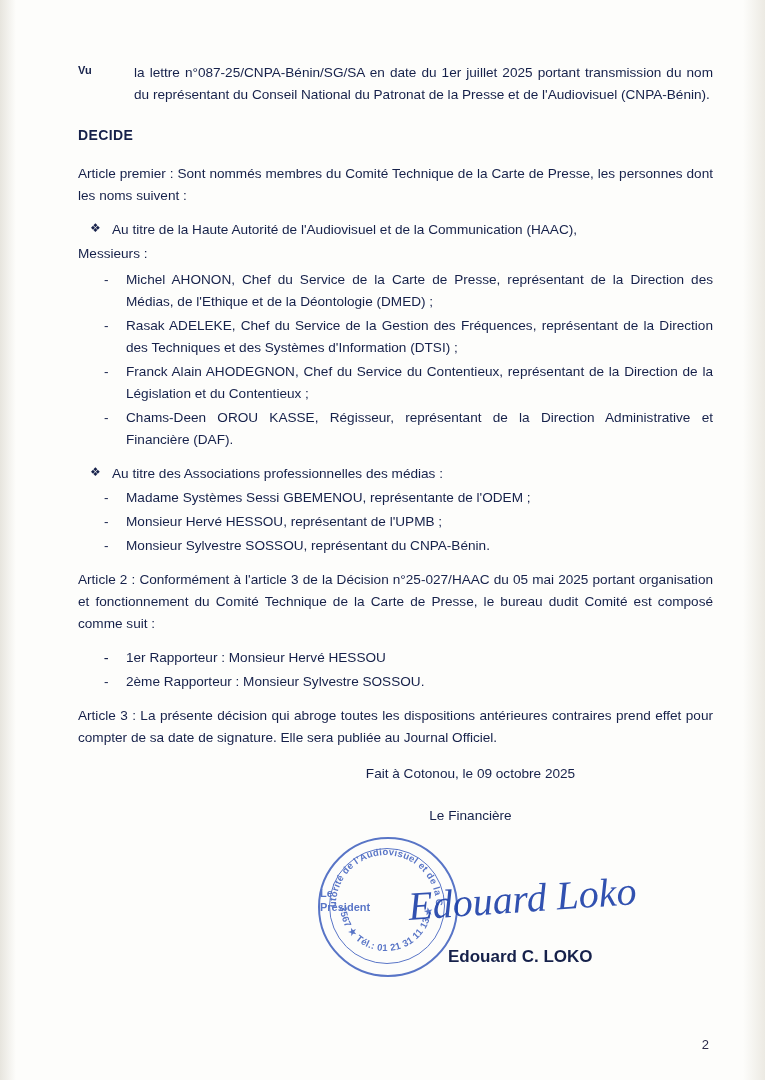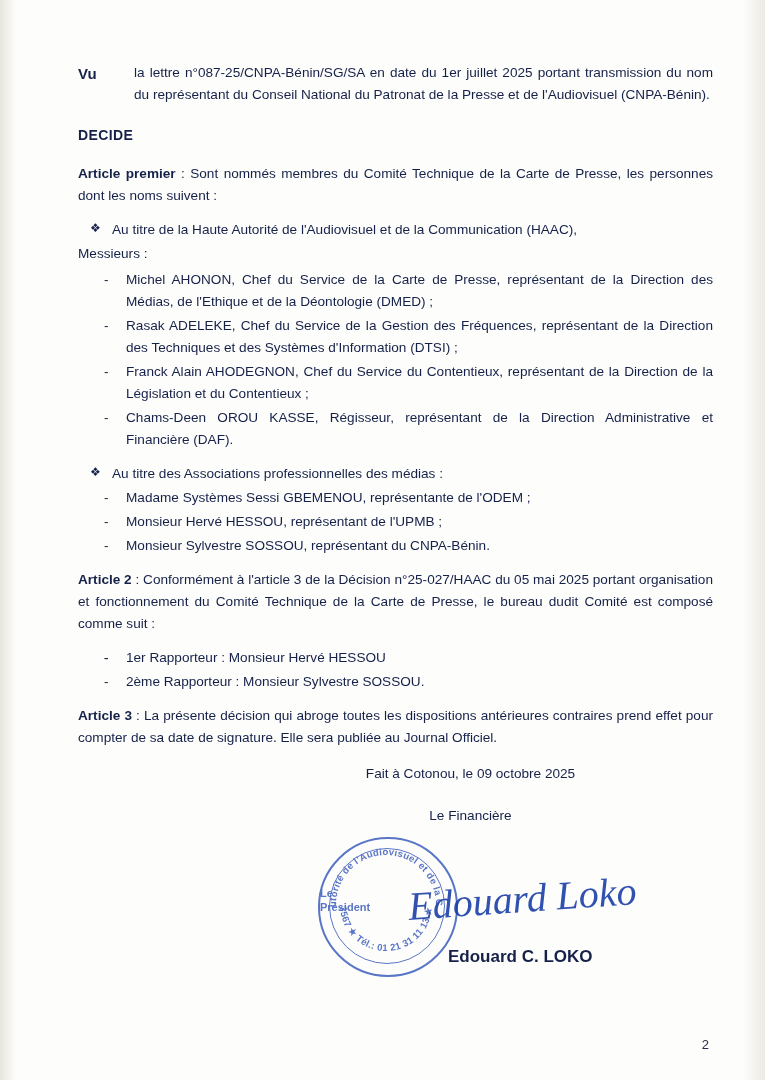--- a/index.html
+++ b/index.html
@@ -48,39 +48,39 @@
   }
   .vu-block {
     display: flex;
     align-items: flex-start;
     margin-bottom: 18px;
   }
   .vu-label {
     font-weight: bold;
     width: 56px;
     flex: 0 0 56px;
-    font-size: 15px;
+    font-size: 11px;
   }
   .vu-text {
     flex: 1;
     text-align: justify;
     text-justify: inter-word;
   }
   .decide {
     font-weight: bold;
     letter-spacing: .4px;
     margin: 12px 0 16px 0;
     font-size: 14px;
   }
   p.para {
     margin: 0 0 12px 0;
     text-align: justify;
     text-justify: inter-word;
   }
-  .bold { font-weight: bold; }
+  .bold { font-weight: normal; }
   .bullet-line {
     margin: 0 0 2px 0;
     padding-left: 34px;
     position: relative;
   }
   .bullet-line .diamond {
     position: absolute;
     left: 12px;
     top: 0;
     font-size: 12px;

